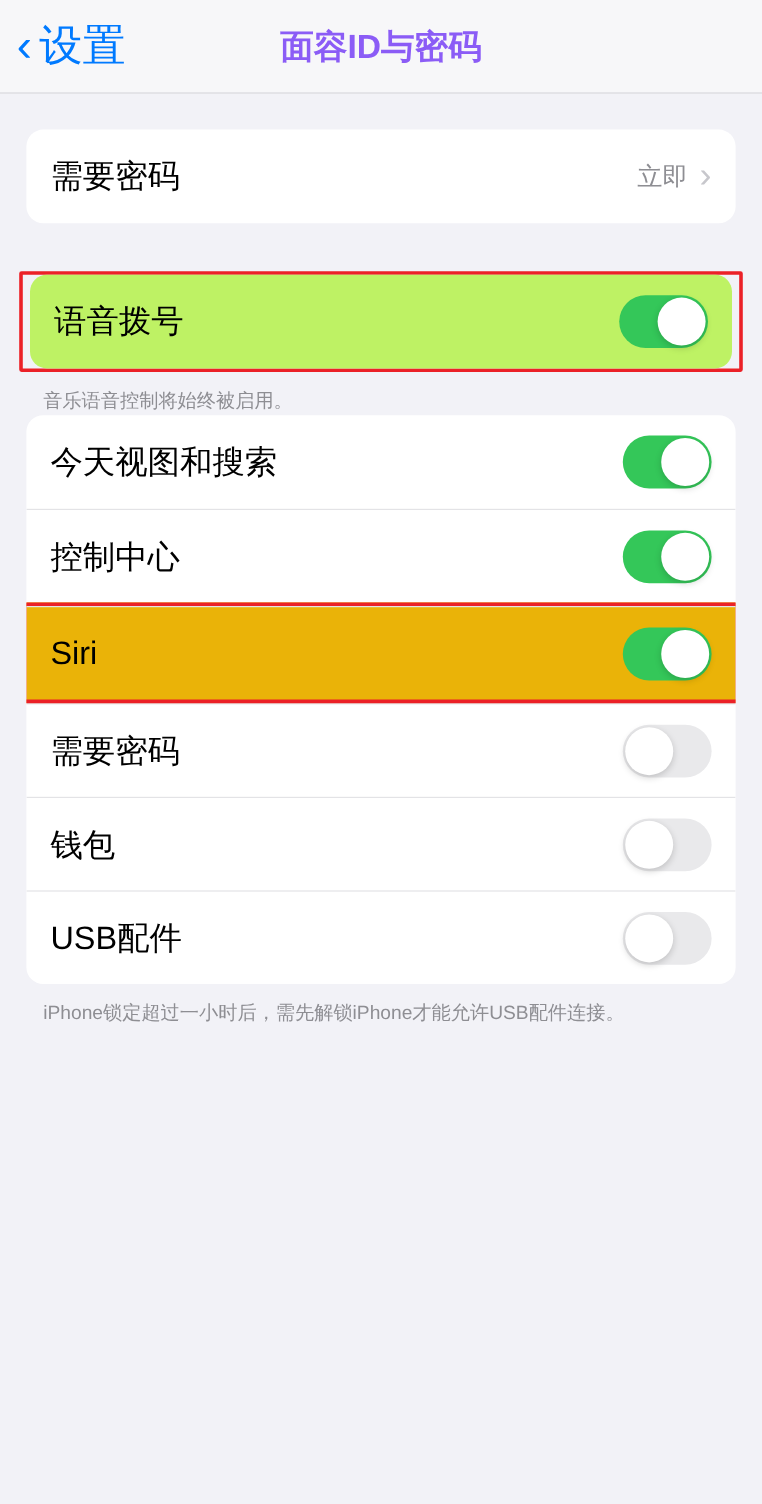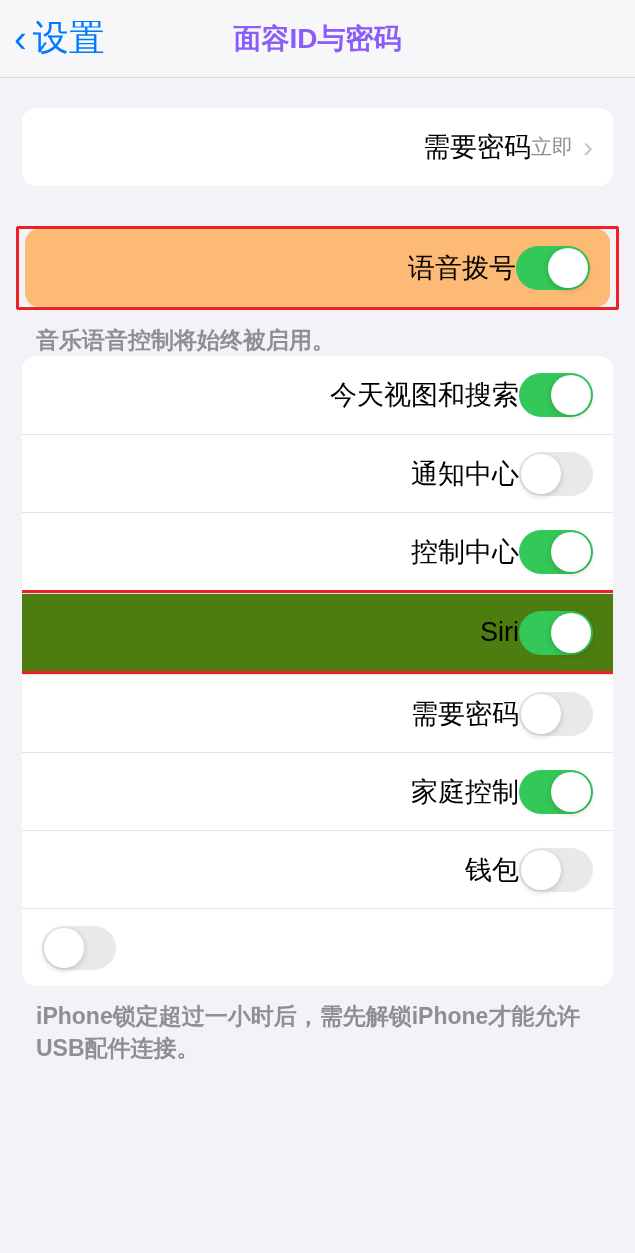--- a/index.html
+++ b/index.html
@@ -50,45 +50,43 @@
       border-radius: 14px;
       overflow: hidden;
     }
     .row {
       display: flex;
       align-items: center;
       min-height: 78px;
       padding: 0 20px;
       border-top: 1px solid #e3e3e6;
       position: relative;
-      text-align: right;
     }
     .row:first-child { border-top: none; }
     .row-label {
       flex: 1;
       font-size: 27px;
       color: #000;
     }
     .row-value {
       font-size: 21px;
       color: #8e8e93;
       margin-right: 10px;
     }
     .disclosure {
       color: #c7c7cc;
       font-size: 30px;
       font-weight: 500;
       line-height: 1;
     }
     .footer-text {
       margin: 14px 36px 0;
-      font-size: 23px;
+      font-size: 16px;
       color: #8e8e93;
       line-height: 1.4;
-      font-weight: bold;
     }
     .section-header {
       margin: 34px 36px 12px;
       font-size: 22px;
       color: #8e8e93;
     }
     .switch {
       width: 74px;
       height: 44px;
       border-radius: 22px;
@@ -110,21 +108,21 @@
     .switch.off .switch-knob { left: 2px; }
     .hl {
       border: 3px solid #eb2127;
       border-radius: 2px;
       margin: 0 16px;
       position: relative;
       z-index: 5;
     }
     .hl .group { margin: 0 6px; }
     .hl-row-solo {
-      background: #fdba74;
+      background: #bef264;
       border-radius: 14px;
     }
     .hl-row-inner {
       margin: -3px 3px -3px 3px;
     }
     .spacer { height: 40px; }
   </style>
 </head>
 <body>
 
@@ -162,60 +160,49 @@
 
 
   <div class="group" id="lock-group">
       <div class="row">
         <span class="row-label">今天视图和搜索</span>
         <div class="switch on">
           <div class="switch-knob"></div>
         </div>
       </div>
       <div class="row">
-        <span class="row-label">通知中心</span>
-        <div class="switch off">
-          <div class="switch-knob"></div>
-        </div>
-      </div>
-      <div class="row">
         <span class="row-label">控制中心</span>
         <div class="switch on">
           <div class="switch-knob"></div>
         </div>
       </div>
-      <div style="background: #4d7c0f; padding: 0px 17px;">
+      <div style="background: #eab308; padding: 0px 17px;">
         <div class="hl hl-row-inner" style="margin: 0px -20px; border: 3px solid rgb(235, 33, 39);">
           <div class="row" style="border-top: 1px solid rgb(227, 227, 230);">
             <span class="row-label">Siri</span>
             <div class="switch on">
               <div class="switch-knob"></div>
             </div>
           </div>
         </div>
       </div>
       <div class="row">
         <span class="row-label">需要密码</span>
         <div class="switch off">
           <div class="switch-knob"></div>
         </div>
       </div>
       <div class="row">
-        <span class="row-label">家庭控制</span>
-        <div class="switch on">
-          <div class="switch-knob"></div>
-        </div>
-      </div>
-      <div class="row">
         <span class="row-label">钱包</span>
         <div class="switch off">
           <div class="switch-knob"></div>
         </div>
       </div>
       <div class="row">
+        <span class="row-label">USB配件</span>
         <div class="switch off">
           <div class="switch-knob"></div>
         </div>
       </div>
     </div>
 
   <div class="footer-text">iPhone锁定超过一小时后，需先解锁iPhone才能允许USB配件连接。</div>
 
 </div>
 

